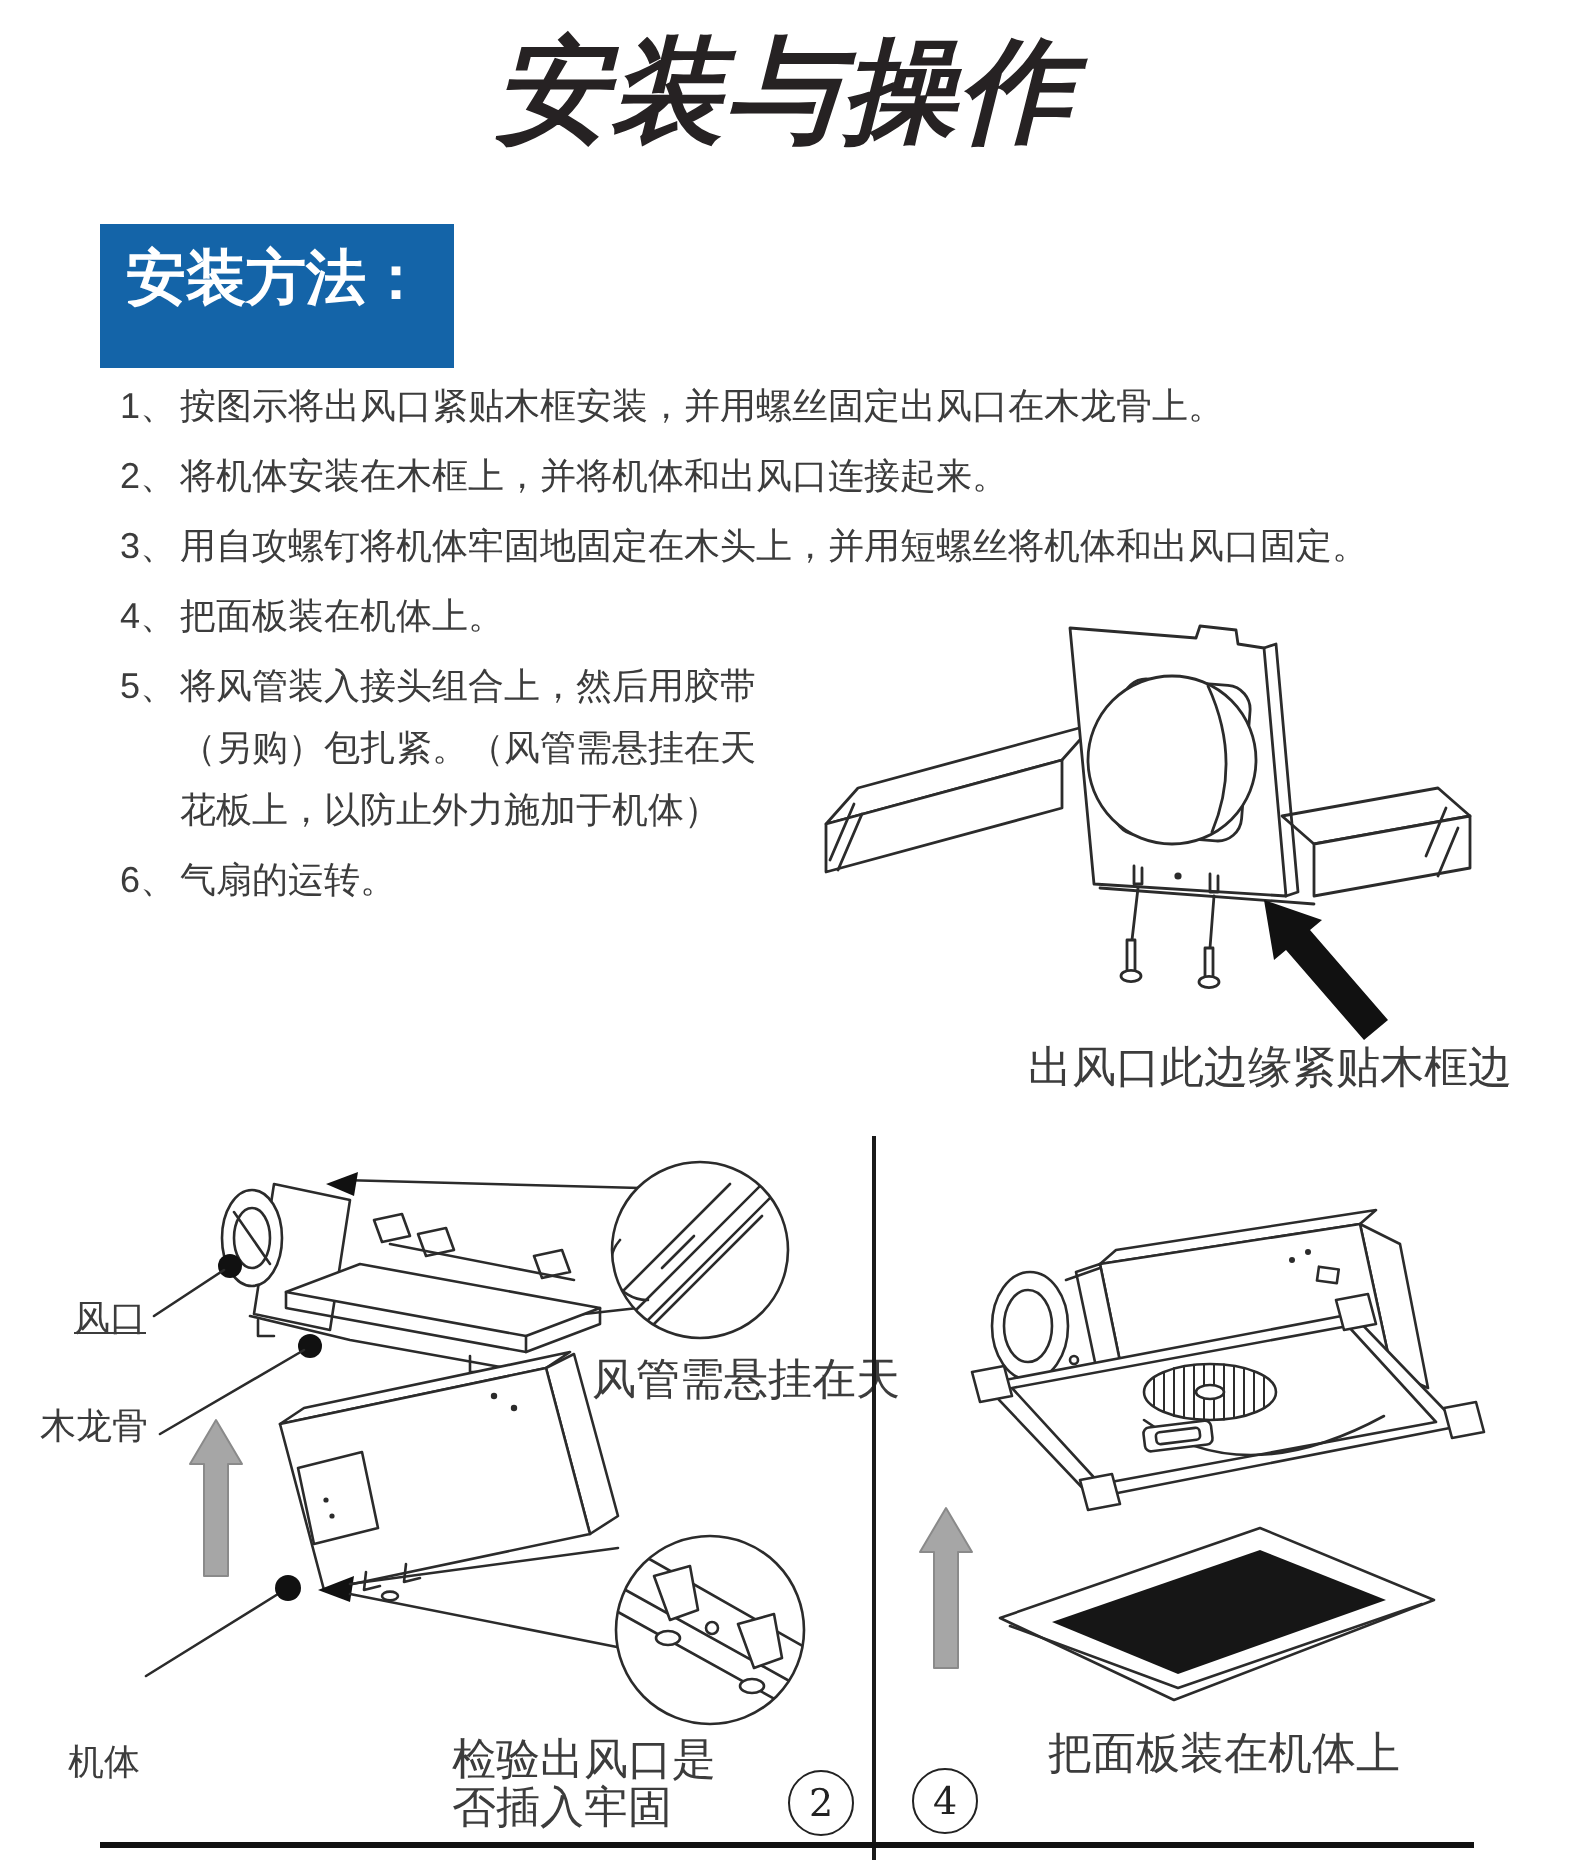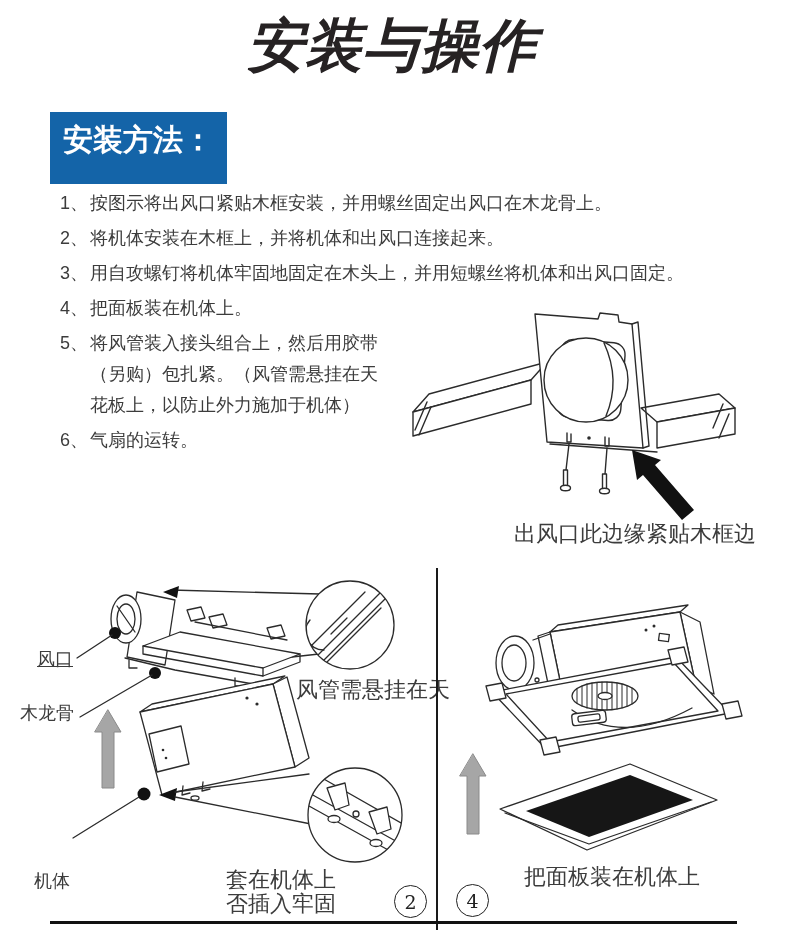--- a/index.html
+++ b/index.html
@@ -218,21 +218,21 @@
 </svg>
 
 <div class="lbl" style="left:37px;top:647px;text-decoration:underline;">风口</div>
 <div class="lbl" style="left:20px;top:701px;">木龙骨</div>
 <div class="lbl" style="left:34px;top:821px;margin-top:48px;">机体</div>
 
 <div class="cap" style="left:296px;top:678px;">
   <span class="ln">风管需悬挂在天</span>
 </div>
 <div class="cap" style="left:226px;top:868px;">
-  <span class="ln">套在机体上</span>
+  <span class="ln">检验出风口是</span>
   <span class="ln">否插入牢固</span>
 </div>
 <div class="stepnum" style="left:394px;top:885px;">2</div>
 
 <svg style="left:450px;top:560px;" width="335" height="340" viewBox="0 0 335 340">
   <g stroke="#2b2b2b" stroke-width="1.3" fill="#fff" stroke-linejoin="round" stroke-linecap="round">
 
     <g>
       <polygon points="100,72 230,52 238,45 108,65"></polygon>
       <polygon points="230,52 250,62 264,134 246,126"></polygon>

